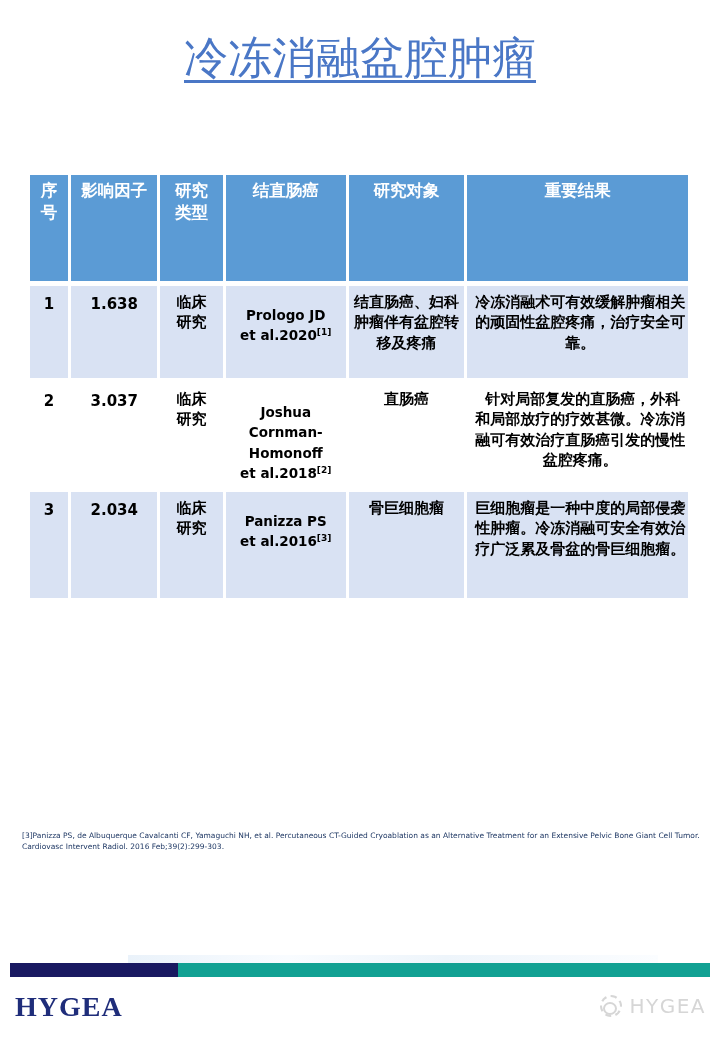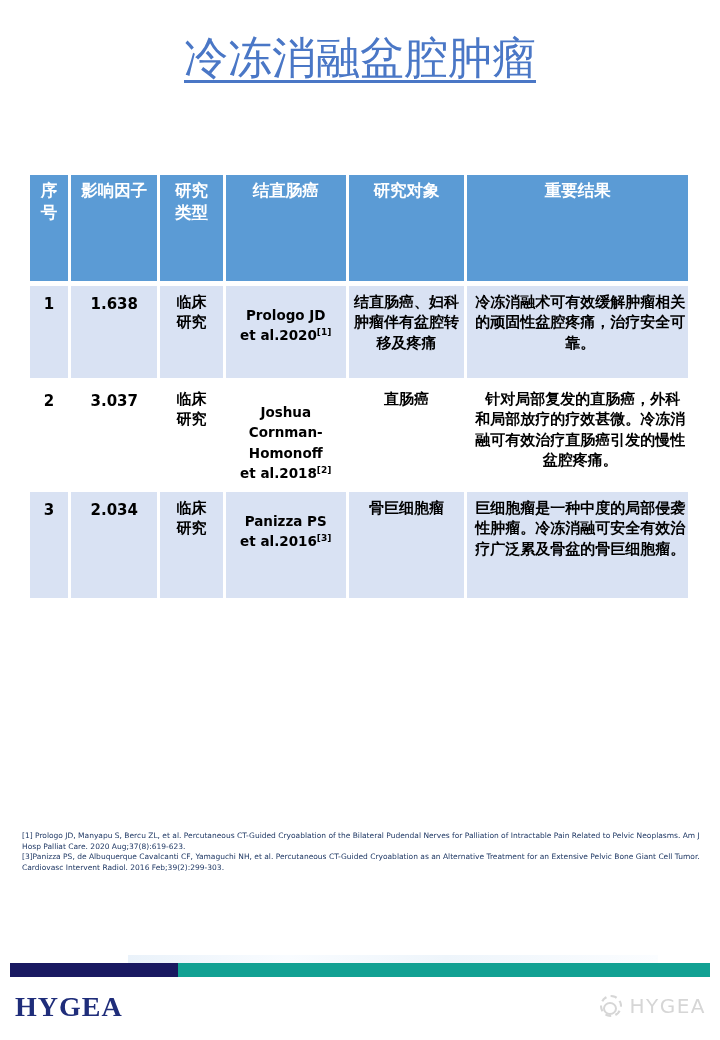--- a/index.html
+++ b/index.html
@@ -183,21 +183,20 @@
         <td class="type">临床研究</td>
         <td class="ref"><span class="ref-main">Panizza PS
 et al.2016</span><sup>[3]</sup></td>
         <td class="subject">骨巨细胞瘤</td>
         <td class="result">巨细胞瘤是一种中度的局部侵袭性肿瘤。冷冻消融可安全有效治疗广泛累及骨盆的骨巨细胞瘤。</td>
       </tr>
     </tbody>
   </table>
 
   <div class="footnotes">
-    <p>[1] Prologo JD, Manyapu S, Bercu ZL, et al. Percutaneous CT-Guided Cryoablation of the Bilateral Pudendal Nerves for Palliation of Intractable Pain Related to Pelvic Neoplasms. Am J Hosp Palliat Care. 2020 Aug;37(8):619-623.</p>
     <p>[3]Panizza PS, de Albuquerque Cavalcanti CF, Yamaguchi NH, et al. Percutaneous CT-Guided Cryoablation as an Alternative Treatment for an Extensive Pelvic Bone Giant Cell Tumor. Cardiovasc Intervent Radiol. 2016 Feb;39(2):299-303.</p>
   </div>
 
   <div class="bar-highlight"></div>
   <div class="bar">
     <div class="bar-navy"></div>
     <div class="bar-teal"></div>
   </div>
 
   <div class="logo">HYGEA</div>

